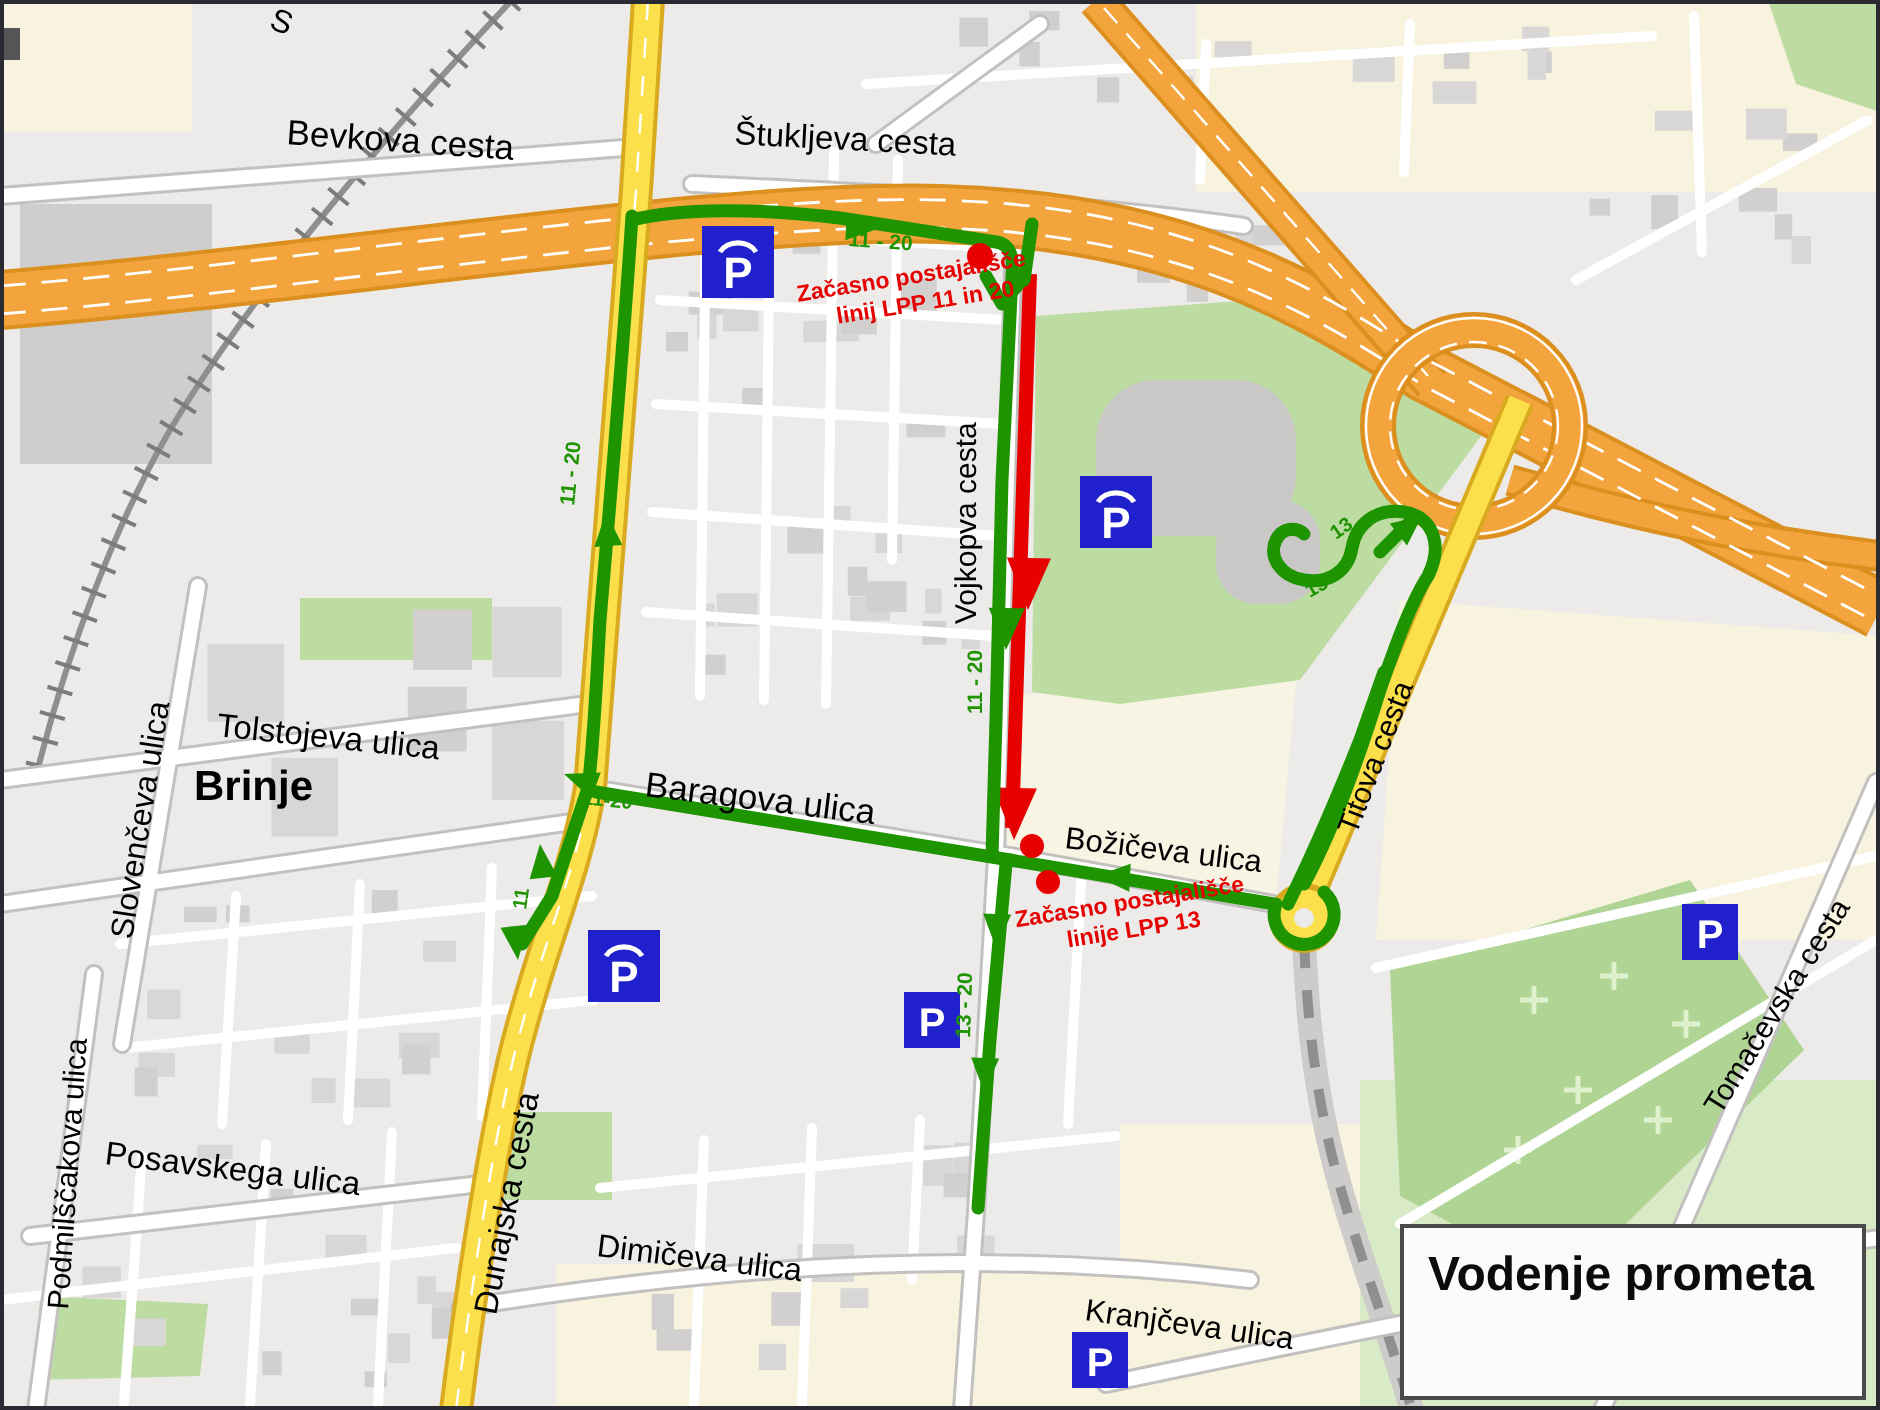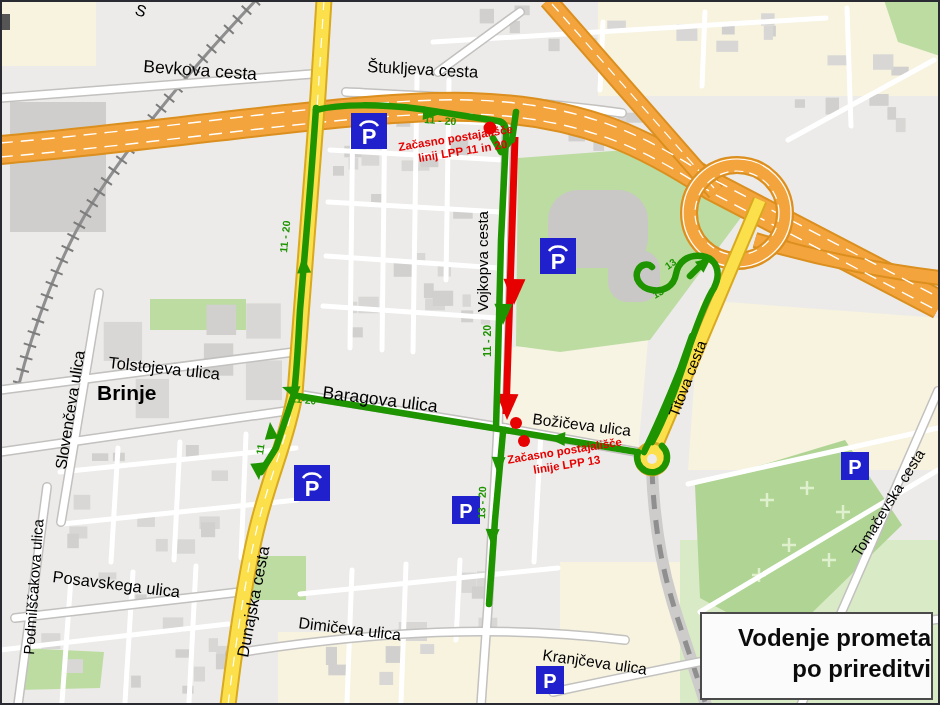--- a/index.html
+++ b/index.html
@@ -12,21 +12,21 @@
   .stoptxt{fill:#E60000;font-weight:bold;}
   .case{stroke:#C2C1BF;fill:none;stroke-linecap:round;}
   .rfill{stroke:#FFFFFF;fill:none;stroke-linecap:round;}
   .mr{stroke:#FFFFFF;stroke-width:5;stroke-linecap:round;}
   .grn{stroke:#1E9400;fill:none;stroke-width:6.5;stroke-linecap:round;stroke-linejoin:round;}
   .red{stroke:#E60000;fill:none;stroke-width:7;stroke-linecap:butt;}
   .garr{fill:#1E9400;}
   .rarr{fill:#E60000;}
   #titlebox{position:absolute;left:700px;top:612px;width:233px;height:88px;background:#FBFBFB;
             border:2px solid #4a4a4a;box-sizing:border-box;padding:8px 0 0 12px;
-            font-size:24px;font-weight:bold;color:#0b0b0b;line-height:1.3;text-align:right;}
+            font-size:24px;font-weight:bold;color:#0b0b0b;line-height:1.3;}
 </style>
 </head>
 <body>
 
 <div id="stage">
 <svg width="940" height="705" viewBox="0 0 940 705">
 
   <rect x="0" y="0" width="940" height="705" fill="#ECEBE9"></rect>
 
   <g>
@@ -368,15 +368,14 @@
     <text class="stoptxt" font-size="11.5" x="70" y="14" text-anchor="middle">linij LPP 11 in 20</text>
   </g>
   <g transform="translate(506,464) rotate(-9)">
     <text class="stoptxt" font-size="11.5" x="60" y="0" text-anchor="middle">Začasno postajališče</text>
     <text class="stoptxt" font-size="11.5" x="60" y="14" text-anchor="middle">linije LPP 13</text>
   </g>
 </svg>
 
 <div id="titlebox">
   <div>Vodenje prometa</div>
-  <div>po prireditvi</div>
 </div>
 </div>
 
 </body></html>

